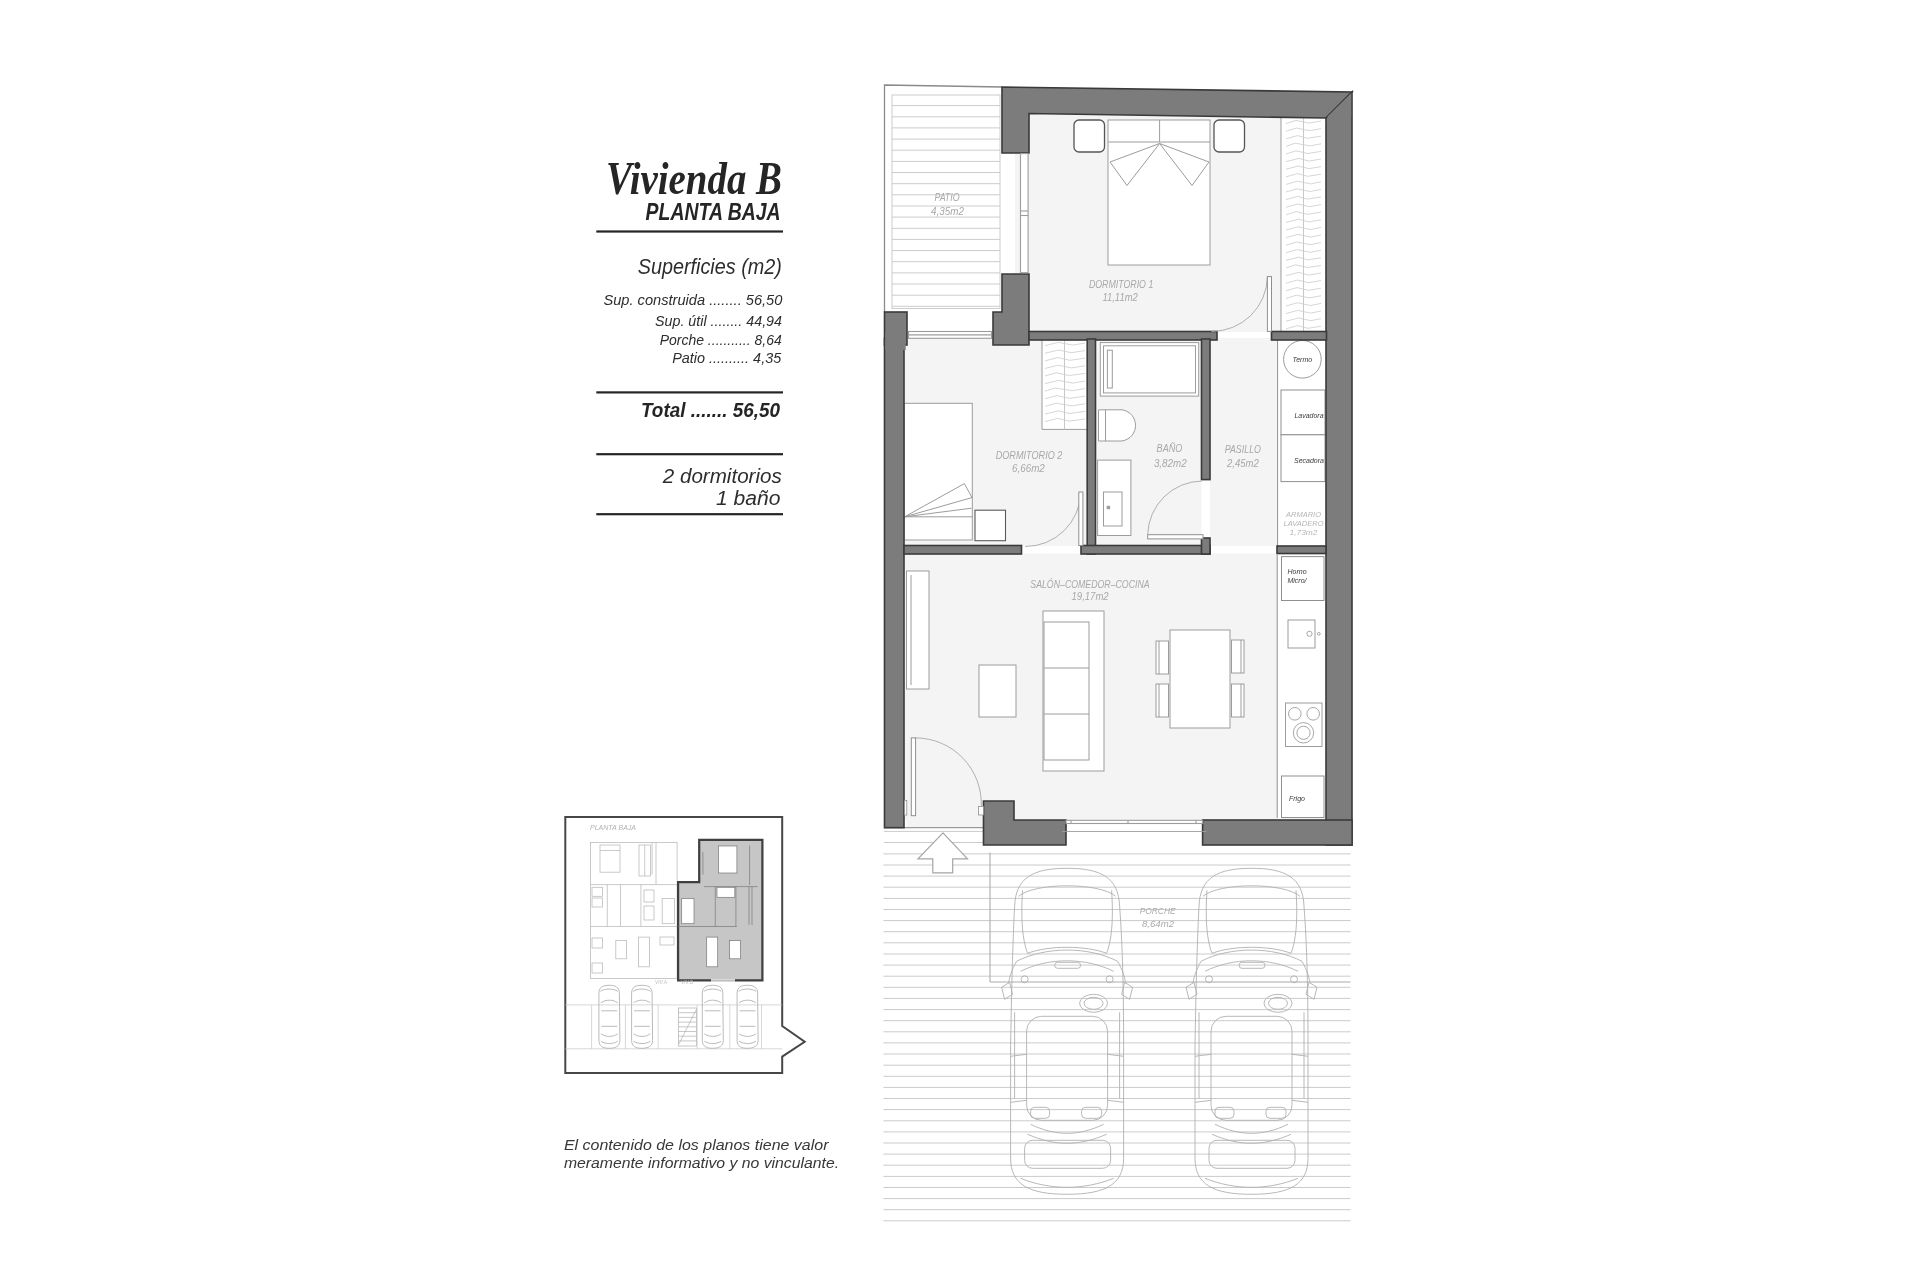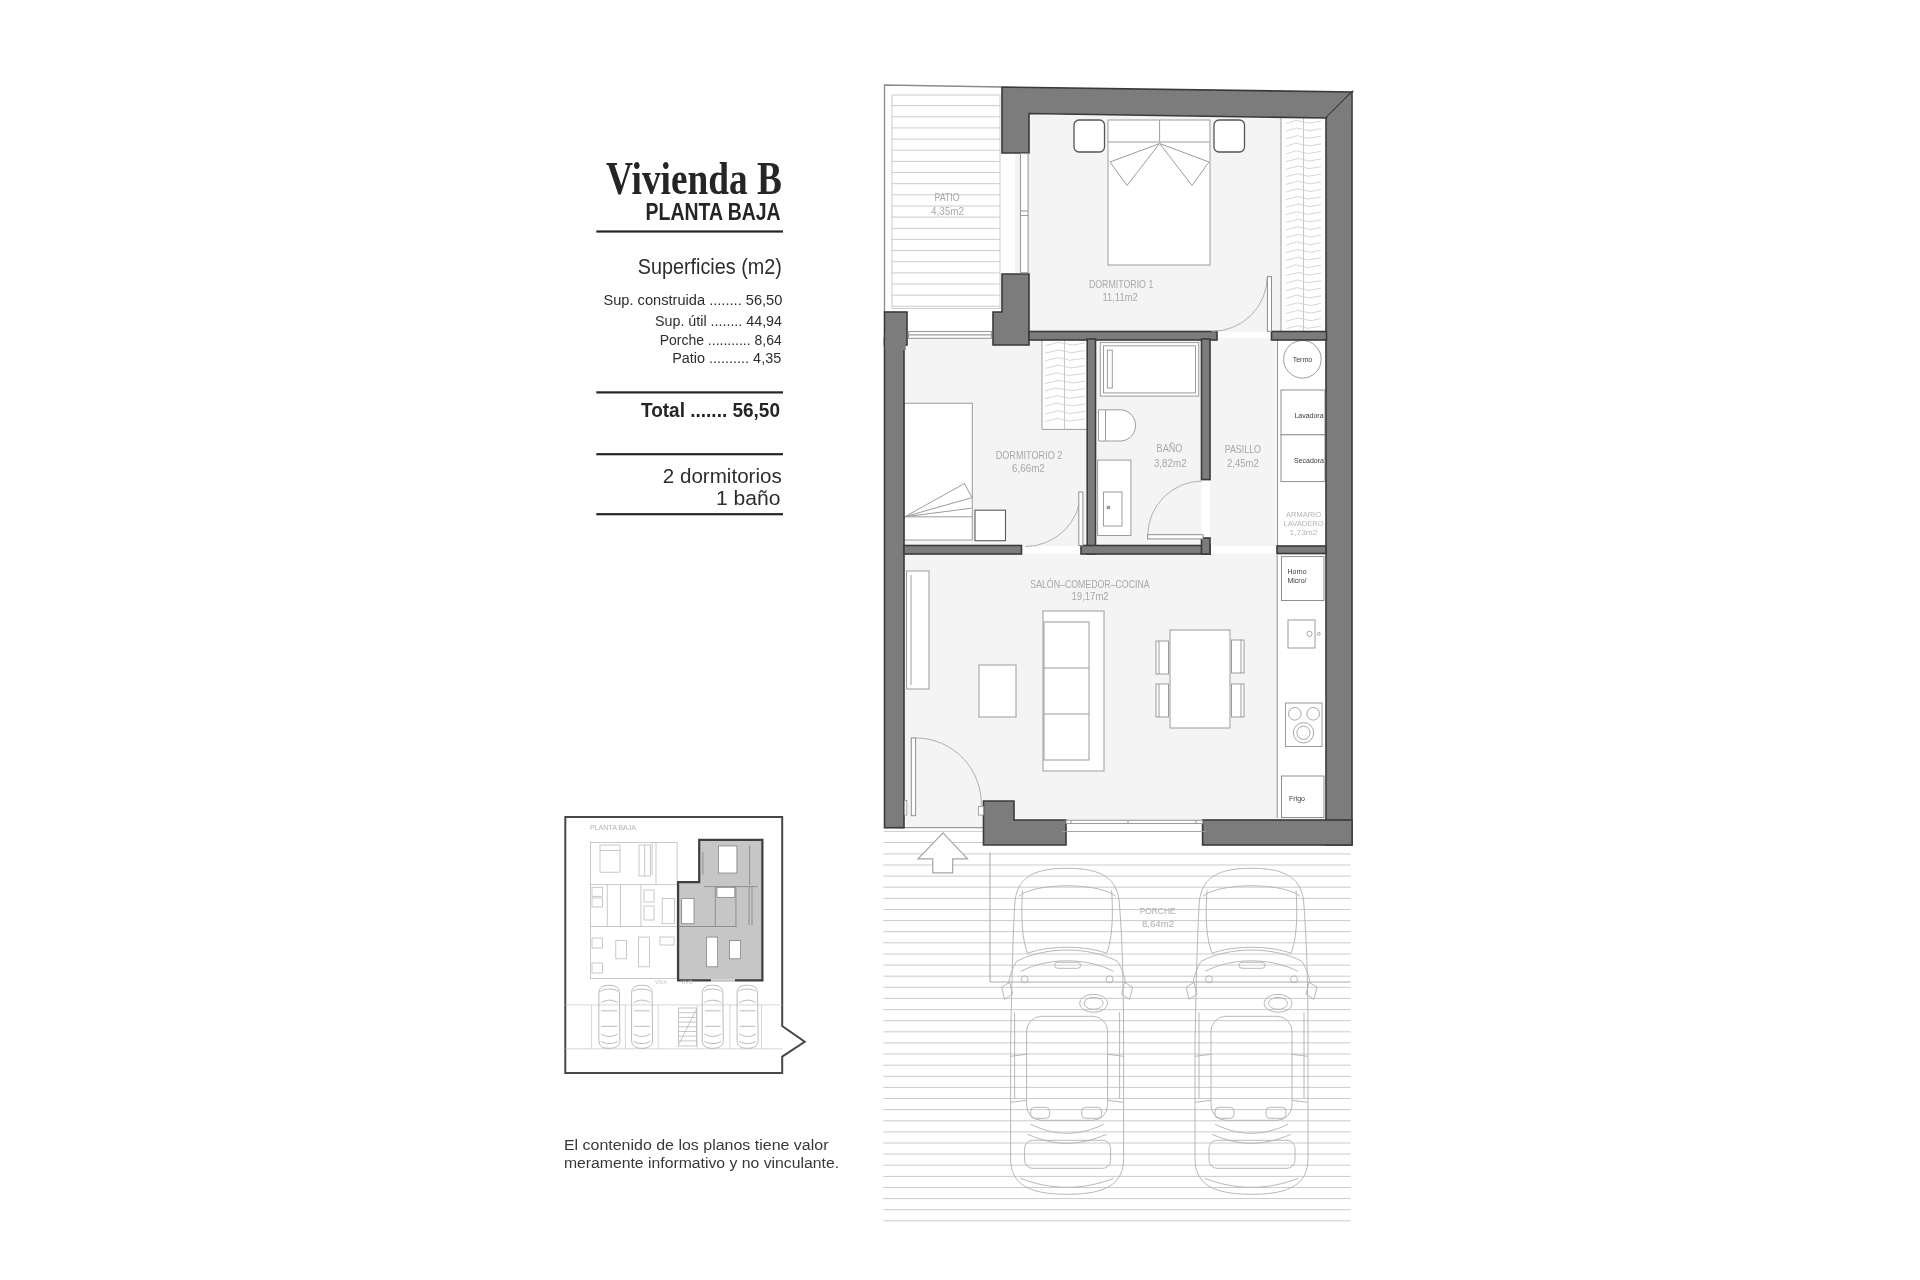--- a/index.html
+++ b/index.html
@@ -1,16 +1,16 @@
 <!DOCTYPE html>
 <html><head>
 <meta charset="utf-8">
 <style>
   html,body{margin:0;padding:0;background:#ffffff;}
-  #page{width:1920px;height:1280px;position:relative;background:#737373;overflow:hidden;}
+  #page{width:1920px;height:1280px;position:relative;background:#737373;overflow:hidden;font-style:italic;}
   svg{display:block;}
   text{font-family:"Liberation Sans", sans-serif;}
 </style>
 </head>
 <body>
 <div id="page">
 <svg width="1920" height="1280" viewBox="0 0 1920 1280">
 <rect x="0" y="0" width="1920" height="1280" fill="#ffffff"></rect>
 
 <text x="606" y="193.5" style="font-family:'Liberation Serif', serif;" font-size="46" font-weight="bold" fill="#252525" textLength="176" lengthAdjust="spacingAndGlyphs">Vivienda B</text>

